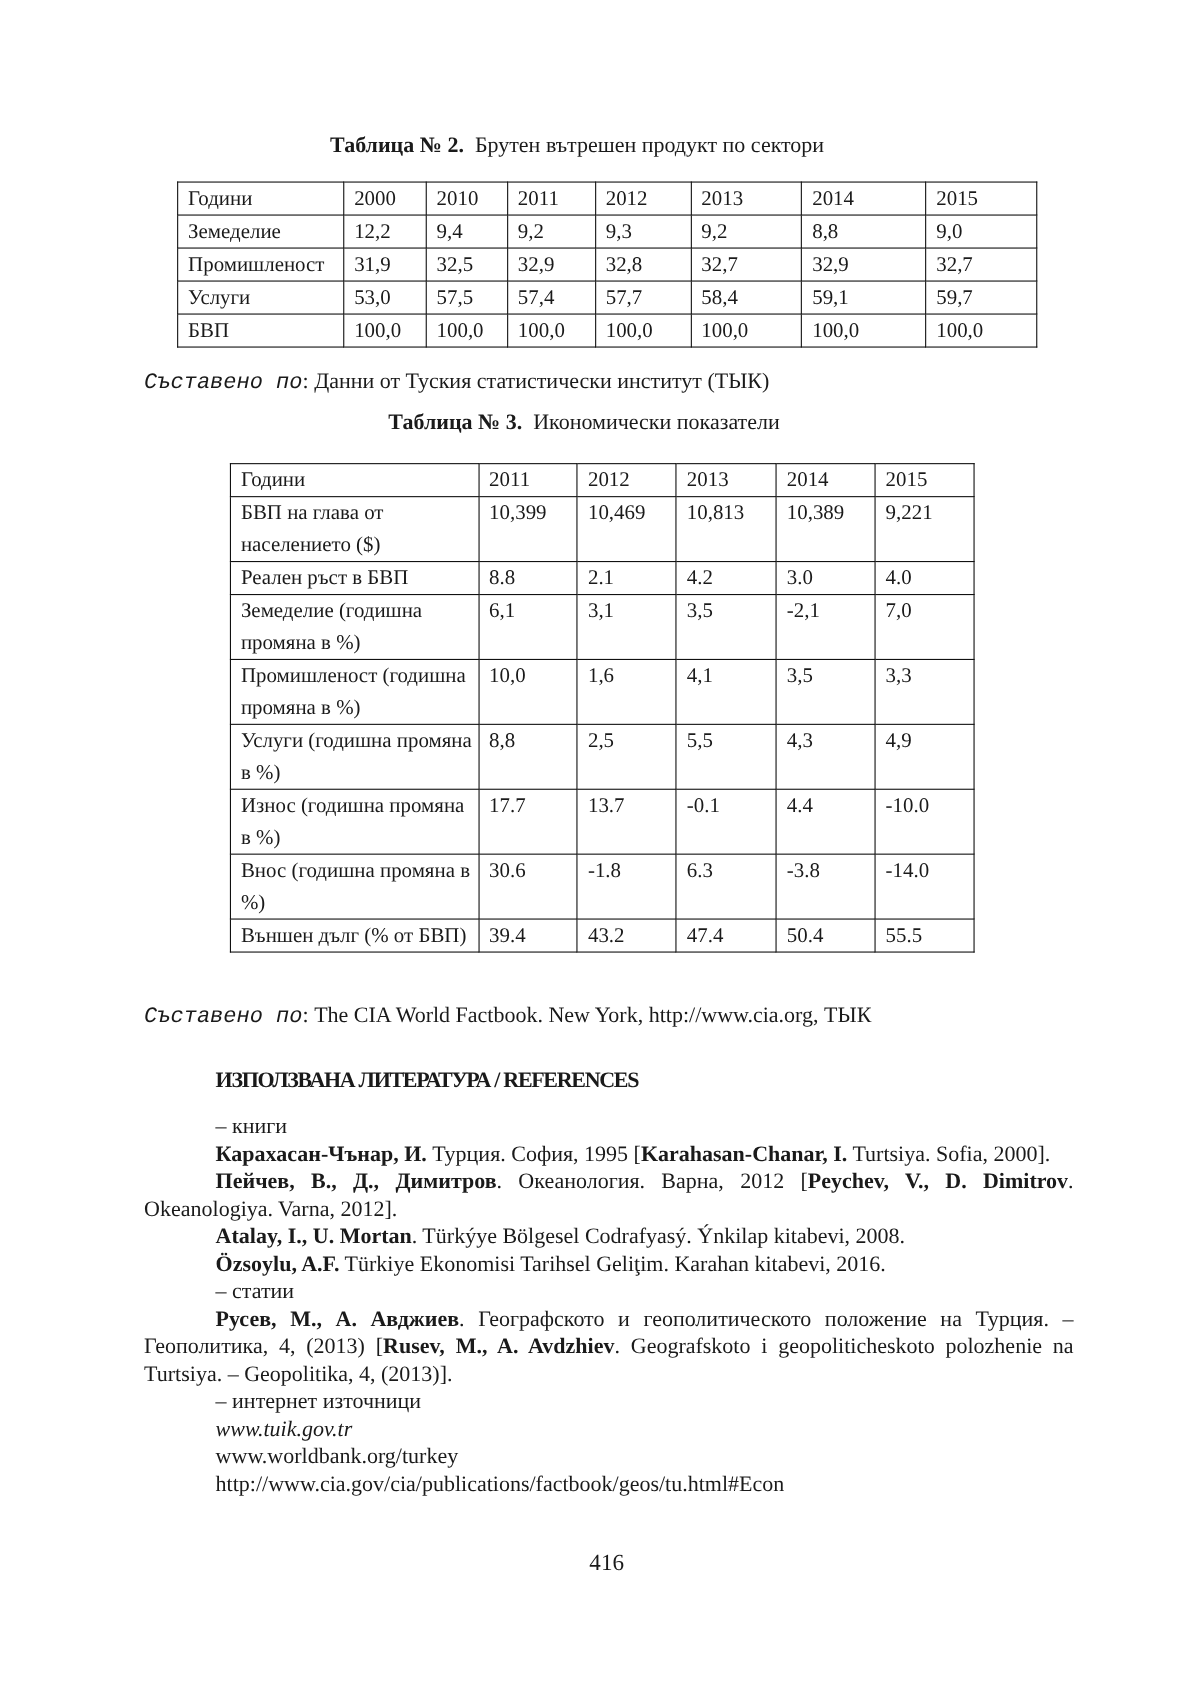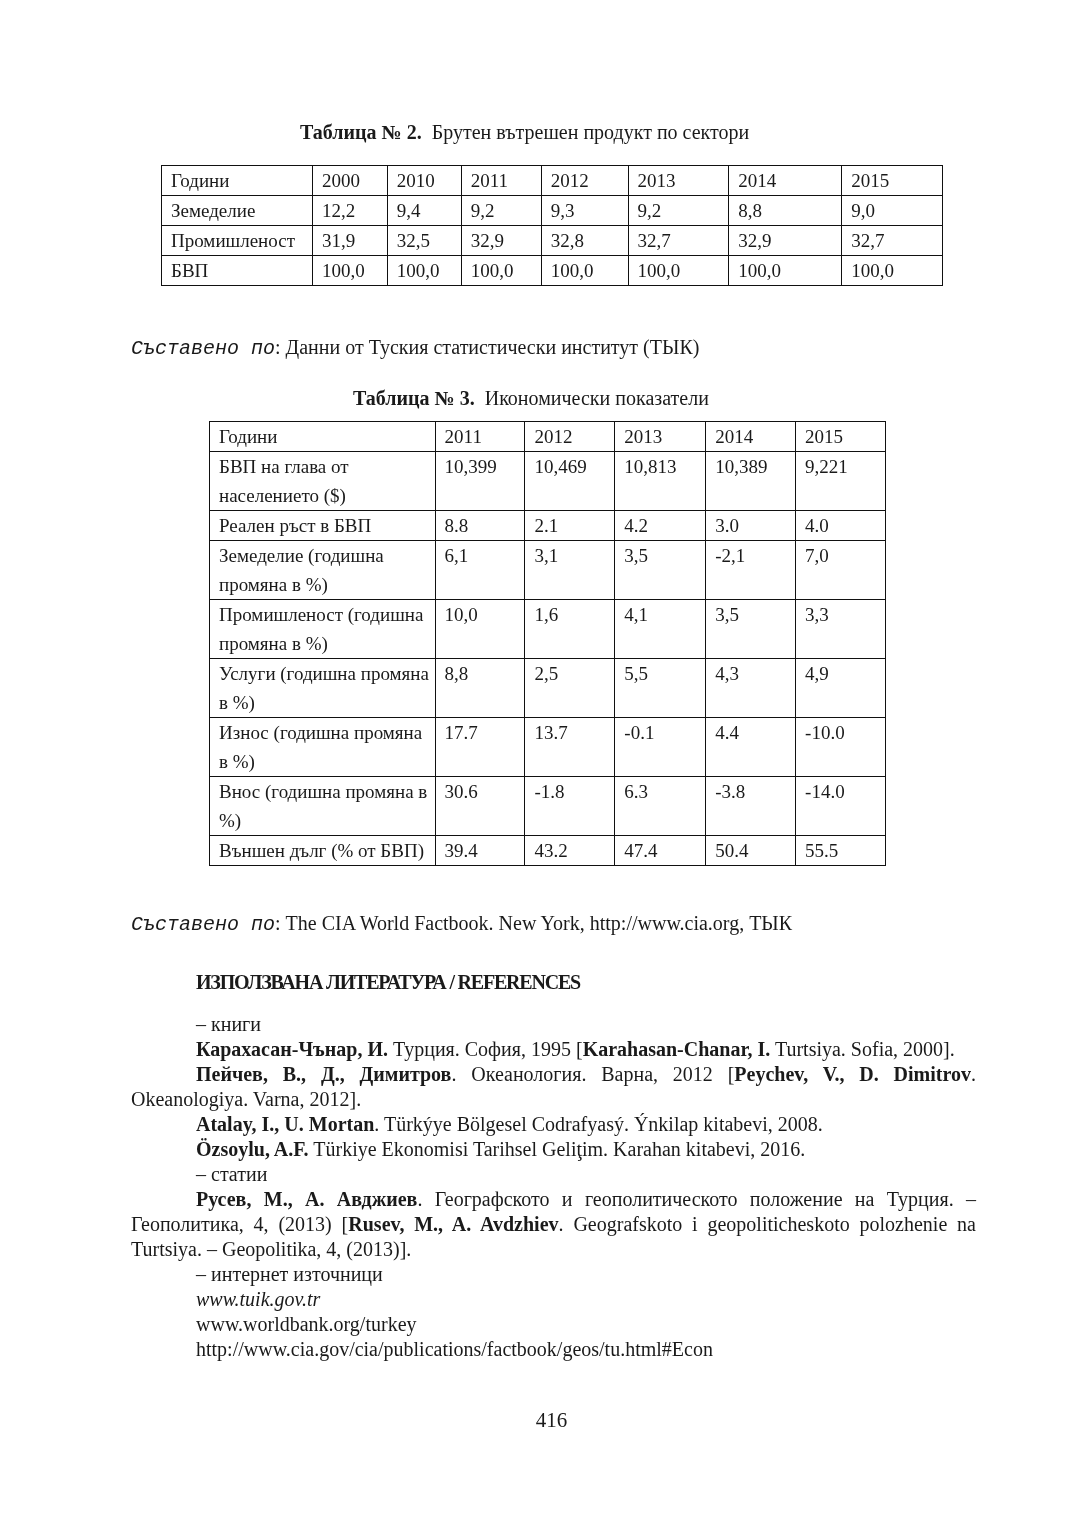--- a/index.html
+++ b/index.html
@@ -68,37 +68,47 @@
         <td>Промишленост</td>
         <td>31,9</td>
         <td>32,5</td>
         <td>32,9</td>
         <td>32,8</td>
         <td>32,7</td>
         <td>32,9</td>
         <td>32,7</td>
       </tr>
       <tr>
+        <td>Услуги</td>
+        <td>53,0</td>
+        <td>57,5</td>
+        <td>57,4</td>
+        <td>57,7</td>
+        <td>58,4</td>
+        <td>59,1</td>
+        <td>59,7</td>
+      </tr>
+      <tr>
         <td>БВП</td>
         <td>100,0</td>
         <td>100,0</td>
         <td>100,0</td>
         <td>100,0</td>
         <td>100,0</td>
         <td>100,0</td>
         <td>100,0</td>
       </tr>
     </tbody>
 </table>
 
 <div class="abs src" style="left:131px; top:336px;">
   <i>Съставено по</i><span>: Данни от Туския статистически институт (ТЫК)</span>
 </div>
 
-<div class="abs caption" style="left:353px; top:387px;">
+<div class="abs caption" style="left:353px; top:373px;">
   <b>Таблица № 3.</b>&nbsp;
   <span>Икономически показатели</span>
 </div>
 
 <table class="t" id="t3">
   <colgroup>
     <col style="width:226px">
       <col style="width:90px">
       <col style="width:90px">
     <col style="width:91px">

